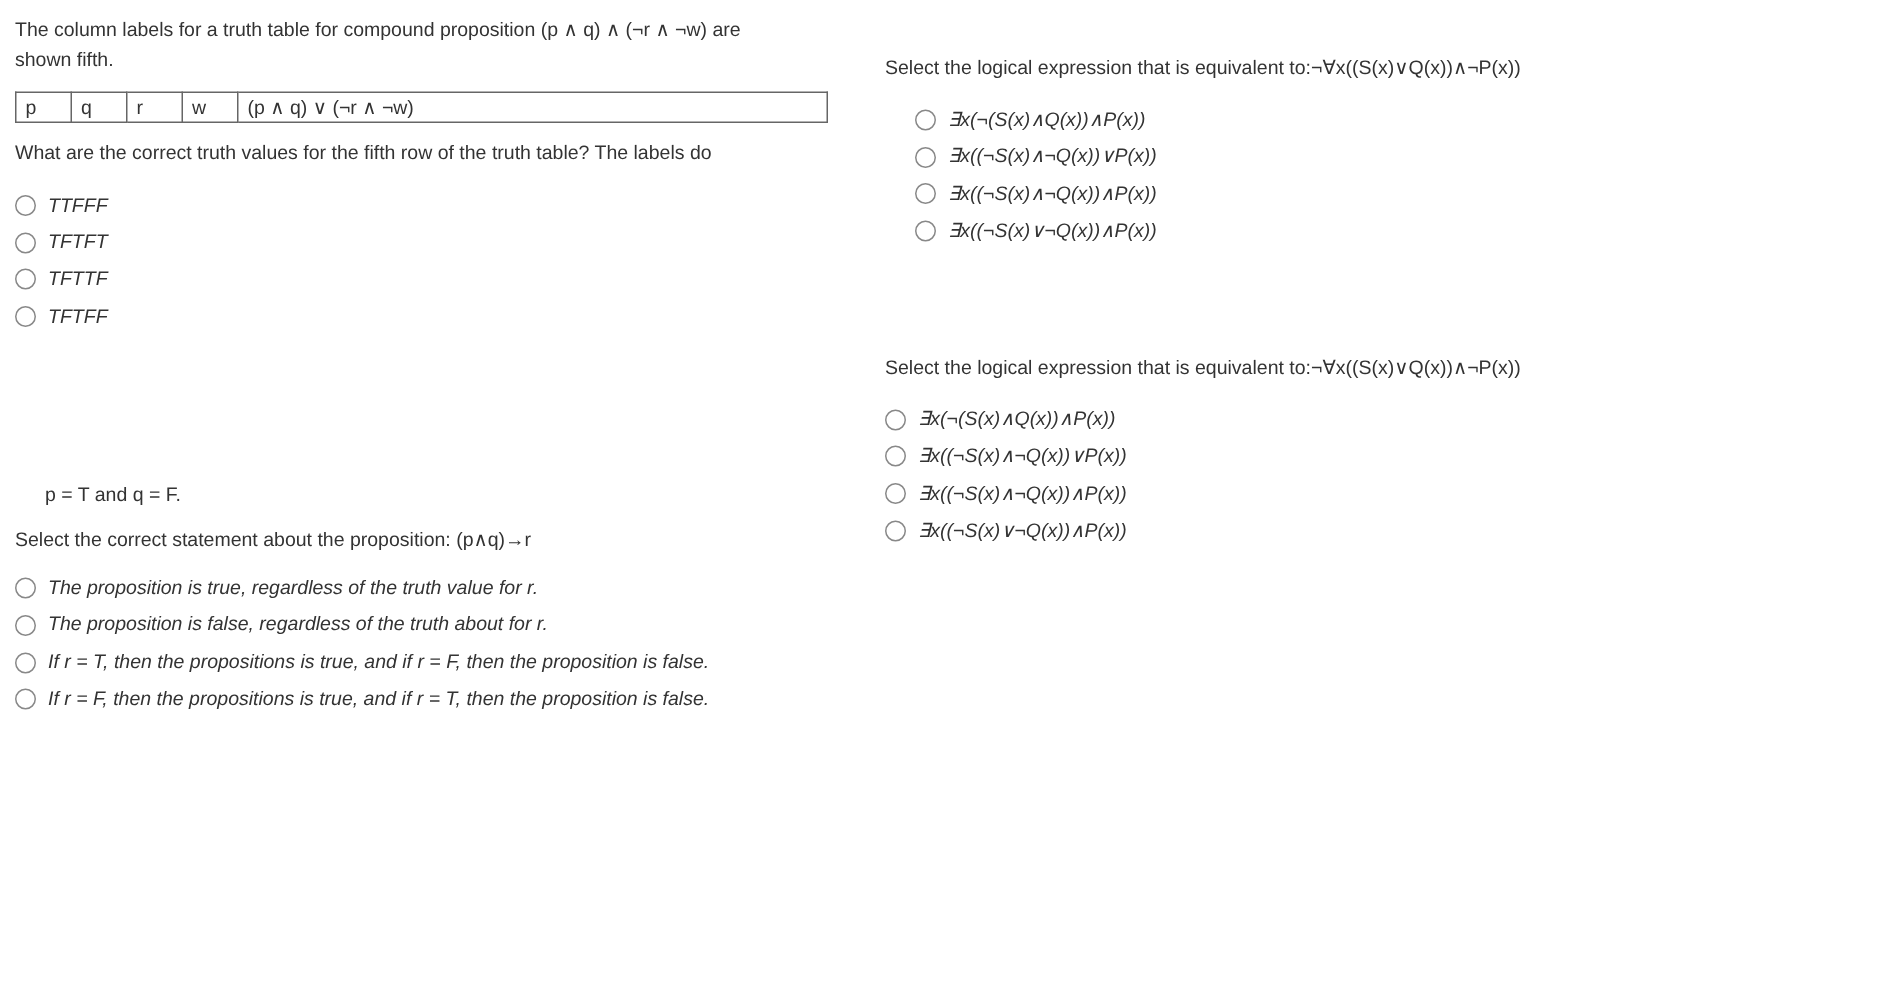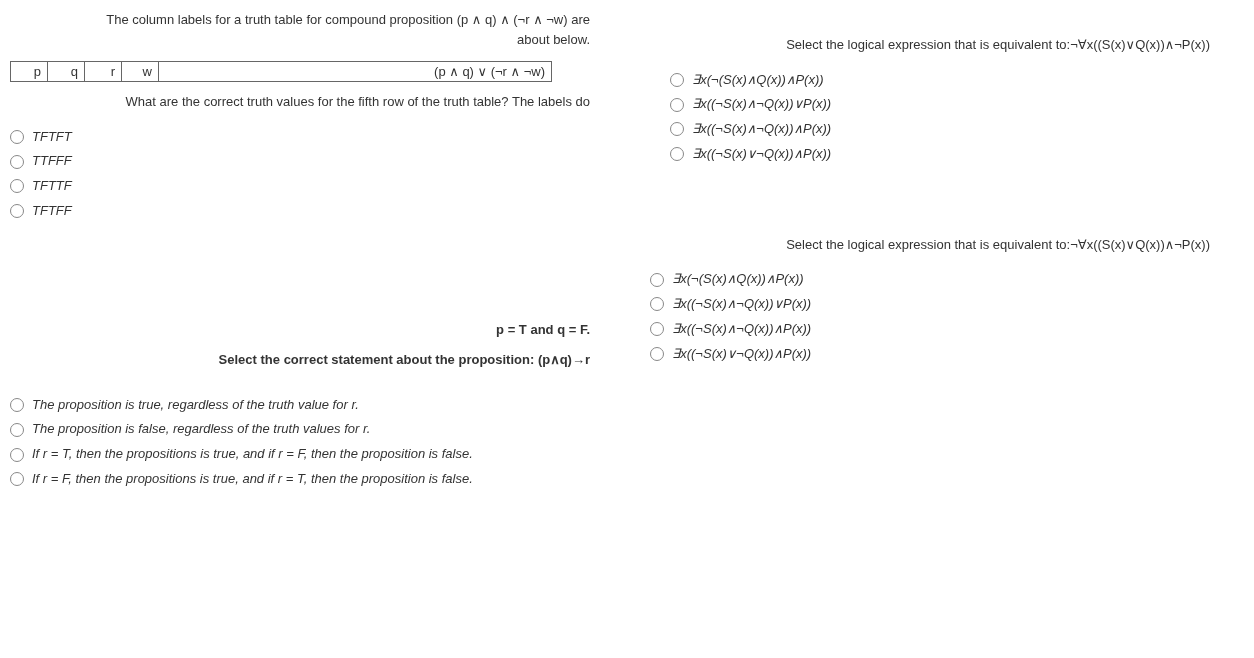--- a/index.html
+++ b/index.html
@@ -7,22 +7,20 @@
       font-size: 13px;
       color: #333;
       margin: 0;
       padding: 10px;
       width: 1254px;
       height: 658px;
       box-sizing: border-box;
     }
     .container {
       display: flex;
-      gap: 60px;
-      text-align: right;
     }
     .left-col {
       width: 580px;
     }
     .right-col {
       width: 560px;
       padding-top: 25px;
     }
     .question-block {
       margin-bottom: 50px;
@@ -59,61 +57,60 @@
     .radio-circle {
       width: 14px;
       height: 14px;
       border: 1px solid #888;
       border-radius: 50%;
       margin-right: 8px;
       flex-shrink: 0;
       box-sizing: border-box;
     }
     .q2-intro {
-      margin-bottom: 28px;
+      margin-bottom: 15px;
       margin-top: 100px;
-      font-weight: bold;
     }
     .indent {
       margin-left: 20px;
     }
   </style>
 </head>
 <body>
 
 <div class="container">
   <div class="left-col">
 
     <div class="question-block">
       <div class="question-text">
         <span>The column labels for a truth table for compound proposition (p ∧ q) ∧ (¬r ∧ ¬w) are</span><br>
-        <span>about below.</span>
+        <span>shown fifth.</span>
       </div>
       <table class="truth-header">
         <tbody>
             <tr>
           <td class="narrow">p</td>
           <td class="narrow">q</td>
           <td class="narrow">r</td>
           <td class="narrow">w</td>
           <td class="wide">(p ∧ q) ∨ (¬r ∧ ¬w)</td>
         </tr>
       </tbody>
         </table>
       <div class="question-text">
         <span>What are the correct truth values for the fifth row of the truth table? The labels do</span><br>
       </div>
       <div class="radio-group">
         <div class="radio-option">
           <span class="radio-circle"></span>
-          <span>TFTFT</span>
+          <span>TTFFF</span>
         </div>
         <div class="radio-option">
           <span class="radio-circle"></span>
-          <span>TTFFF</span>
+          <span>TFTFT</span>
         </div>
         <div class="radio-option">
           <span class="radio-circle"></span>
           <span>TFTTF</span>
         </div>
         <div class="radio-option">
           <span class="radio-circle"></span>
           <span>TFTFF</span>
         </div>
       </div>
@@ -124,21 +121,21 @@
         <div class="indent" style="margin-bottom:15px;">p = T and q = F.</div>
         <div>Select the correct statement about the proposition: (p∧q)→r</div>
       </div>
       <div class="radio-group">
         <div class="radio-option">
           <span class="radio-circle"></span>
           <span>The proposition is true, regardless of the truth value for r.</span>
         </div>
         <div class="radio-option">
           <span class="radio-circle"></span>
-          <span>The proposition is false, regardless of the truth values for r.</span>
+          <span>The proposition is false, regardless of the truth about for r.</span>
         </div>
         <div class="radio-option">
           <span class="radio-circle"></span>
           <span>If r = T, then the propositions is true, and if r = F, then the proposition is false.</span>
         </div>
         <div class="radio-option">
           <span class="radio-circle"></span>
           <span>If r = F, then the propositions is true, and if r = T, then the proposition is false.</span>
         </div>
       </div>

